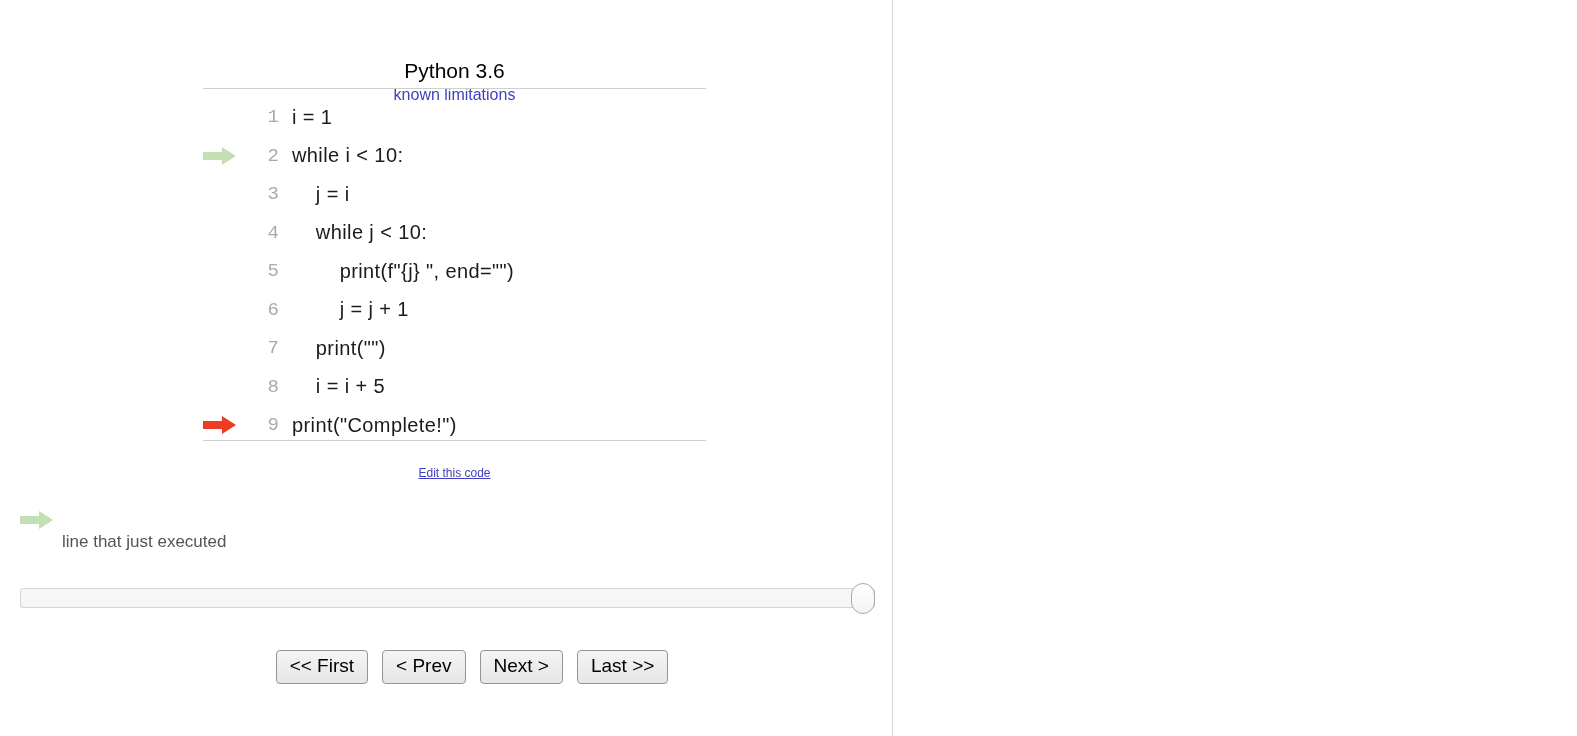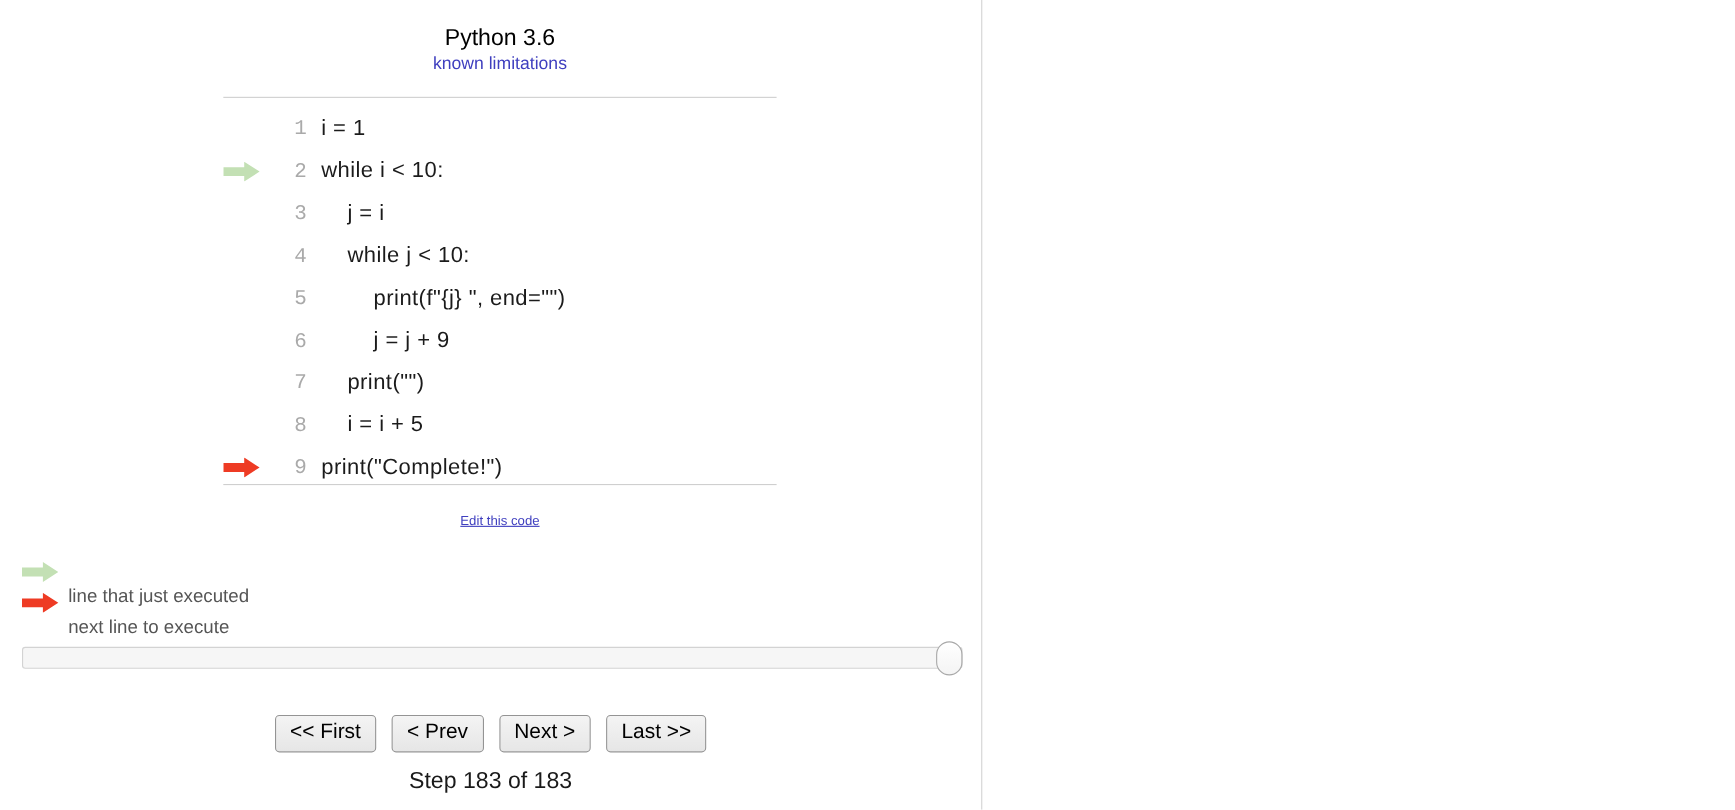--- a/index.html
+++ b/index.html
@@ -42,20 +42,21 @@
   #code-header {
     position: absolute;
     left: 203px; top: 22px;
     width: 503px;
     text-align: center;
   }
   #python-version-label {
     font-size: 21px;
     color: #000;
     line-height: 26px;
+    margin-top: 36px;
   }
   #known-limitations-link {
     display: inline-block;
     margin-top: 2px;
     font-size: 16px;
     color: #3f3fbf;
     cursor: pointer;
   }
 
   
@@ -180,20 +181,21 @@
   }
 
   
   #button-row {
     position: absolute;
     left: 0; top: 650px;
     width: 892px;
     display: flex;
     justify-content: center;
     gap: 14px;
+    padding-left: 26px;
   }
   .nav-button {
     font-family: "Liberation Sans", sans-serif;
     font-size: 19px;
     color: #000;
     background: linear-gradient(to bottom, #f4f4f4, #e6e6e6);
     border: 1px solid #949494;
     border-radius: 4px;
     padding: 4px 13px 6px 13px;
     cursor: pointer;
@@ -247,21 +249,21 @@
           <td class="codetext-cell">    while j &lt; 10:</td>
         </tr>
         <tr class="code-line">
           <td class="arrow-cell"></td>
           <td class="lineno-cell">5</td>
           <td class="codetext-cell">        print(f"{j} ", end="")</td>
         </tr>
         <tr class="code-line">
           <td class="arrow-cell"></td>
           <td class="lineno-cell">6</td>
-          <td class="codetext-cell">        j = j + 9</td>
+          <td class="codetext-cell">        j = j + 1</td>
         </tr>
         <tr class="code-line">
           <td class="arrow-cell"></td>
           <td class="lineno-cell">7</td>
           <td class="codetext-cell">    print("")</td>
         </tr>
         <tr class="code-line">
           <td class="arrow-cell"></td>
           <td class="lineno-cell">8</td>
           <td class="codetext-cell">    i = i + 5</td>
@@ -284,43 +286,34 @@
 
   <div id="legend">
     <div class="legend-row">
       <span class="legend-arrow">
         <svg class="arrow-svg" width="34" height="18" viewBox="0 0 34 18">
           <polygon points="0,5 19,5 19,0 33,9 19,18 19,13 0,13" fill="#c3e0b4"></polygon>
         </svg>
       </span>
       <span class="legend-text">line that just executed</span>
     </div>
-    <div class="legend-row">
-      <span class="legend-arrow">
-        <svg class="arrow-svg" width="34" height="18" viewBox="0 0 34 18">
-          <polygon points="0,5 19,5 19,0 33,9 19,18 19,13 0,13" fill="#ee3b24"></polygon>
-        </svg>
-      </span>
-      <span class="legend-text">next line to execute</span>
-    </div>
   </div>
 
   <div id="slider-wrap">
     <div id="slider-track"></div>
     <div id="slider-handle" style="left: 831px;"></div>
   </div>
 
   <div id="button-row">
     <button class="nav-button">&lt;&lt; First</button>
     <button class="nav-button">&lt; Prev</button>
     <button class="nav-button">Next &gt;</button>
     <button class="nav-button">Last &gt;&gt;</button>
   </div>
 
-  <div id="step-counter">Step 183 of 183</div>
 </div>
 
 <div id="vertical-divider"></div>
 
 <div id="right-pane">
   
 
   
 
   

